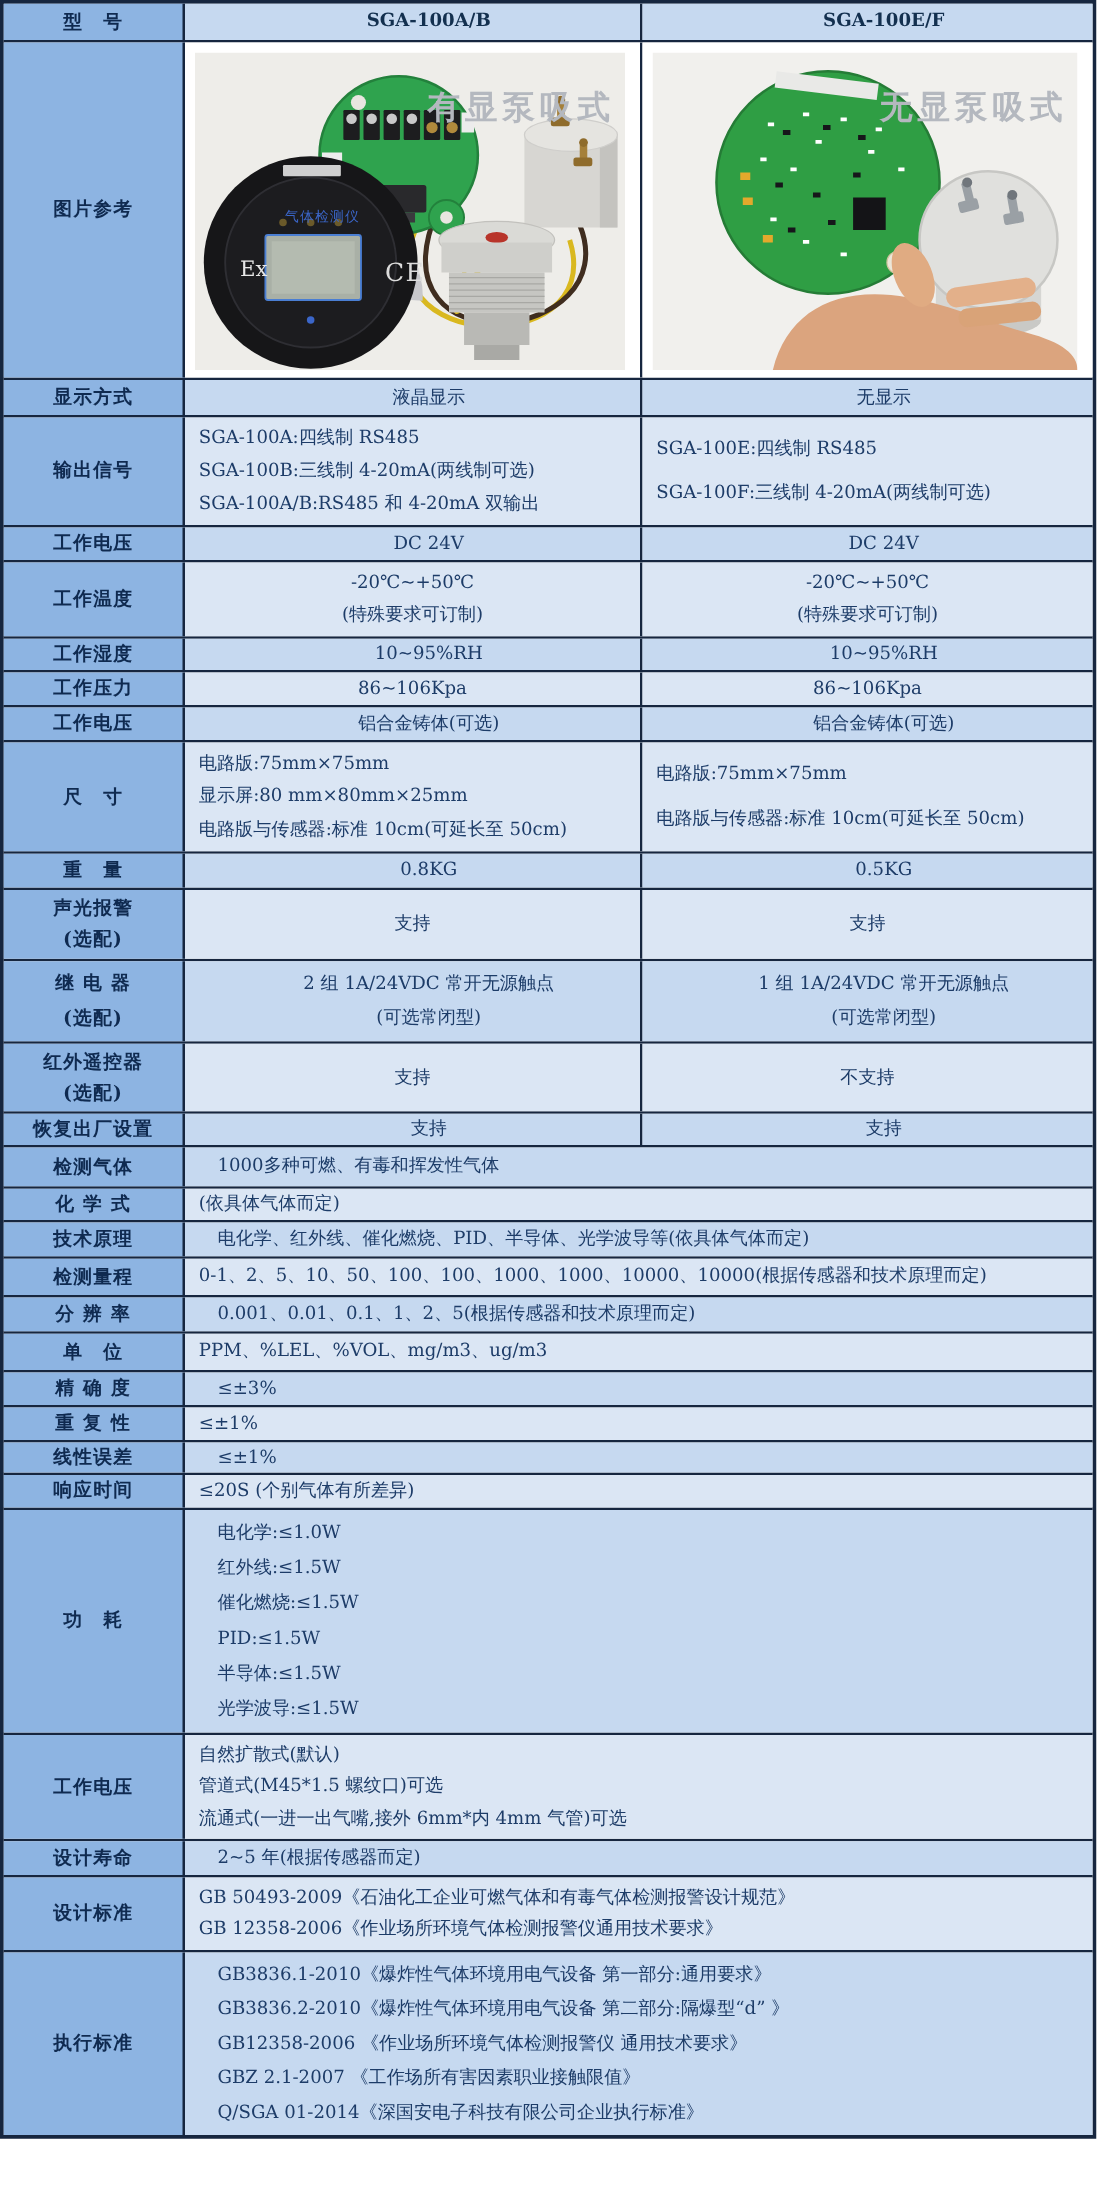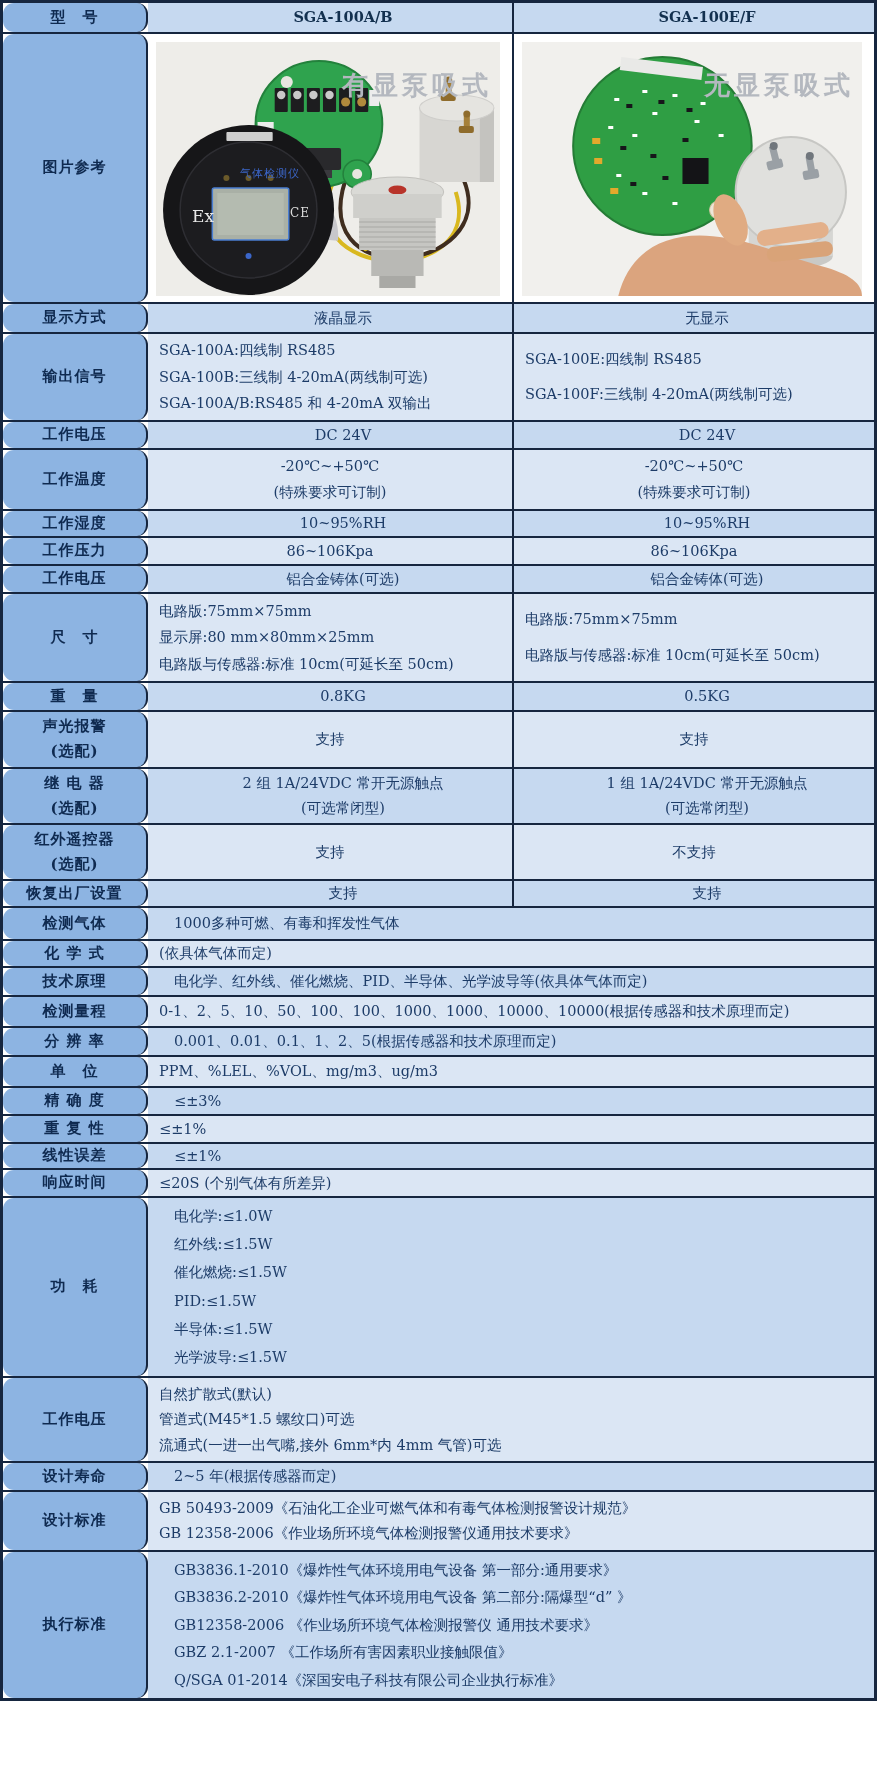--- a/index.html
+++ b/index.html
@@ -20,36 +20,36 @@
   .row{display:grid;grid-template-columns:145px 366px 1fr;border-bottom:2px solid var(--bd);}
   .row.span2{grid-template-columns:145px 1fr;}
   .row:last-child{border-bottom:none;}
   .cell{
     border-right:2px solid var(--bd);
     display:flex;flex-direction:column;justify-content:space-evenly;align-items:center;
     overflow:hidden;min-width:0;
   }
   .cell:last-child{border-right:none;}
   .cell.alignleft{align-items:flex-start;padding-left:11px;padding-right:6px;text-align:left;}
-  .lab{background:var(--labbg);font-weight:bold;color:var(--labtxt);font-size:15px;text-align:center;letter-spacing:1px;border-radius:11px;}
+  .lab{background:var(--labbg);font-weight:bold;color:var(--labtxt);font-size:15px;text-align:center;letter-spacing:1px;}
   .mh{background:var(--mhbg);font-weight:bold;font-size:15px;color:#13304f;}
   .bgd .cell:not(.lab){background:var(--rowd);padding-left:26px;}
   .bgl .cell:not(.lab){background:var(--rowl);}
   .ln{font-size:14.5px;line-height:1.3;white-space:nowrap;}
   .lab .ln{font-size:15px;white-space:normal;}
   .photo{background:#ffffff;padding:8px 12px 6px 8px;position:relative;}
   .photo svg{width:100%;height:100%;display:block;}
   .wm{
     position:absolute;top:34px;right:20px;
     font-size:26px;letter-spacing:4px;color:#b4b8bf;font-weight:bold;
     font-family:"DejaVu Serif","Liberation Serif",serif;
   }
-  .dev-title{position:absolute;left:77px;top:132px;width:90px;text-align:center;font-size:11px;color:#3b66c9;letter-spacing:1px;}
+  .dev-title{position:absolute;left:50px;top:132px;width:90px;text-align:right;font-size:11px;color:#3b66c9;letter-spacing:1px;}
   .dev-ex{position:absolute;left:44px;top:172px;font-size:17px;color:#e8e8e8;}
-  .dev-ce{position:absolute;left:142px;top:172px;font-size:12px;color:#dcdcdc;letter-spacing:1px;}
+  .dev-ce{position:absolute;left:160px;top:172px;font-size:20px;color:#dcdcdc;letter-spacing:1px;}
 </style>
 </head>
 <body>
 
 <div class="tbl">
 
   <div class="row bgd" style="height:31px">
     <div class="cell lab">
         <div class="ln">型　号</div>
       </div>
@@ -318,21 +318,21 @@
       <div class="ln">(选配)</div>
     </div>
     <div class="cell">
         <div class="ln">支持</div>
       </div>
     <div class="cell">
         <div class="ln">支持</div>
       </div>
   </div>
 
-  <div class="row bgd" style="height:56px">
+  <div class="row bgd" style="height:66px">
     <div class="cell lab">
       <div class="ln">继 电 器</div>
       <div class="ln">(选配)</div>
     </div>
     <div class="cell">
       <div class="ln">2 组 1A/24VDC 常开无源触点</div>
       <div class="ln">(可选常闭型)</div>
     </div>
     <div class="cell">
       <div class="ln">1 组 1A/24VDC 常开无源触点</div>

